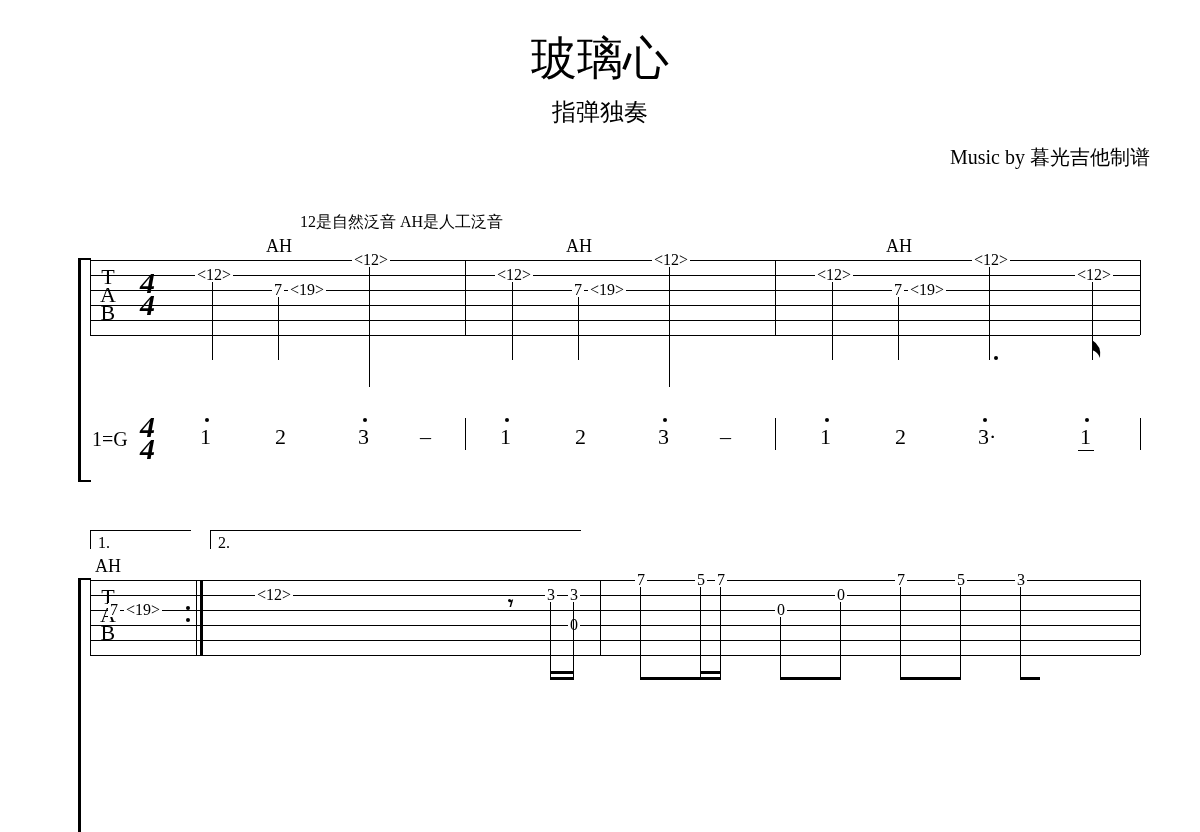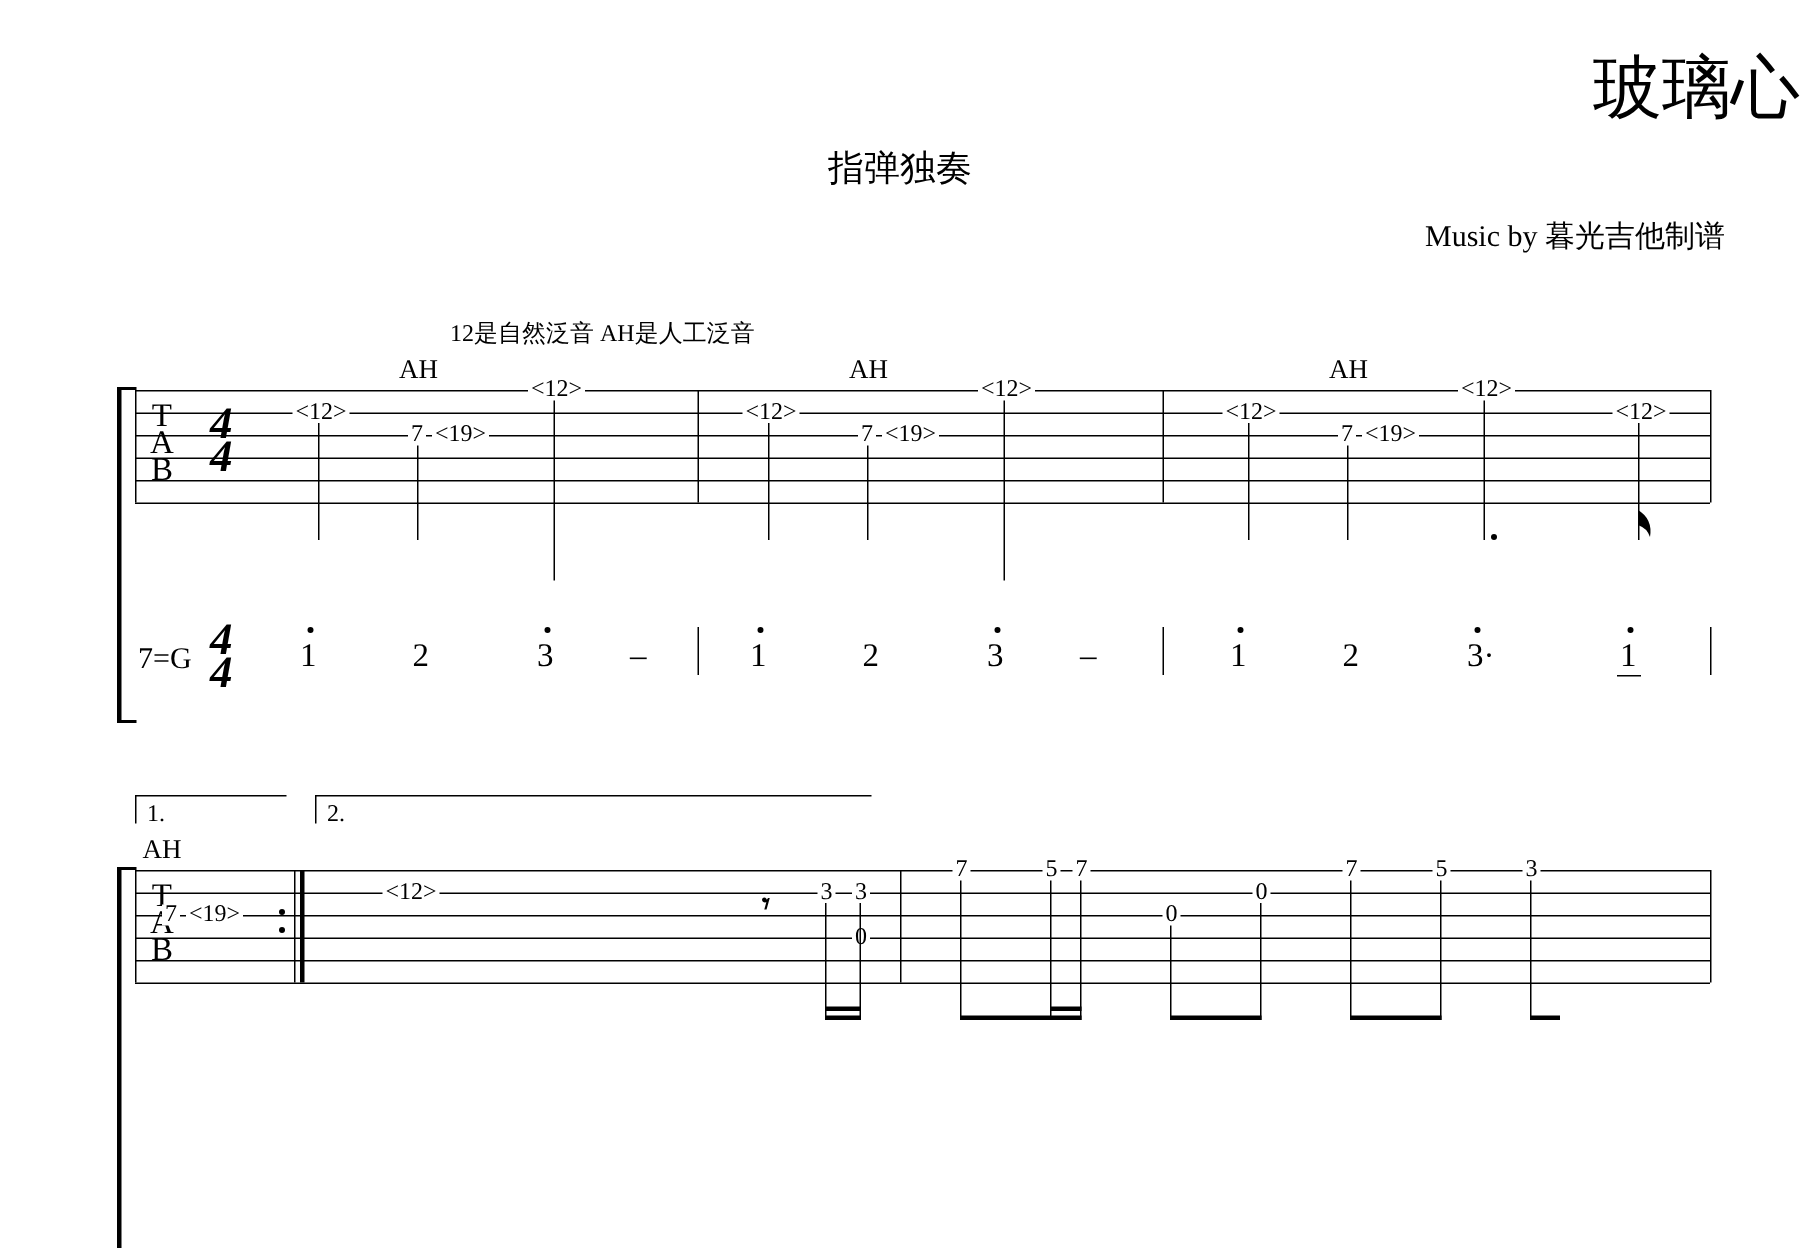--- a/index.html
+++ b/index.html
@@ -6,21 +6,21 @@
     margin: 0;
     padding: 0;
     background: #fff;
     font-family: "SimSun", "Songti SC", serif;
     width: 1200px;
     height: 832px;
     overflow: hidden;
     position: relative;
   }
   .title {
-    text-align: right;
+    text-align: center;
     font-size: 46px;
     margin-top: 28px;
     font-weight: normal;
   }
   .subtitle {
     text-align: center;
     font-size: 24px;
     margin-top: 6px;
   }
   .credit {
@@ -214,21 +214,21 @@
   <div class="stem" style="left:1092px;top:282px;height:78px;"></div>
 
   <div class="flag" style="left:1092px;top:340px;">
     <svg width="14" height="26">
         <path d="M0 0 Q10 6 8 18 Q6 12 0 10 Z" fill="#000"></path>
       </svg>
   </div>
 </div>
 
 <div>
-  <div class="key-label" style="left:92px;top:428px;">7=G</div>
+  <div class="key-label" style="left:92px;top:428px;">1=G</div>
   <div class="timesig" style="left:140px;top:416px;">
     <div>4</div>
     <div>4</div>
   </div>
 
   <div class="barline" style="left:465px;top:418px;height:32px;"></div>
   <div class="barline" style="left:775px;top:418px;height:32px;"></div>
   <div class="barline" style="left:1140px;top:418px;height:32px;"></div>
 
   <div class="jianpu" style="left:200px;top:424px;">1</div>

